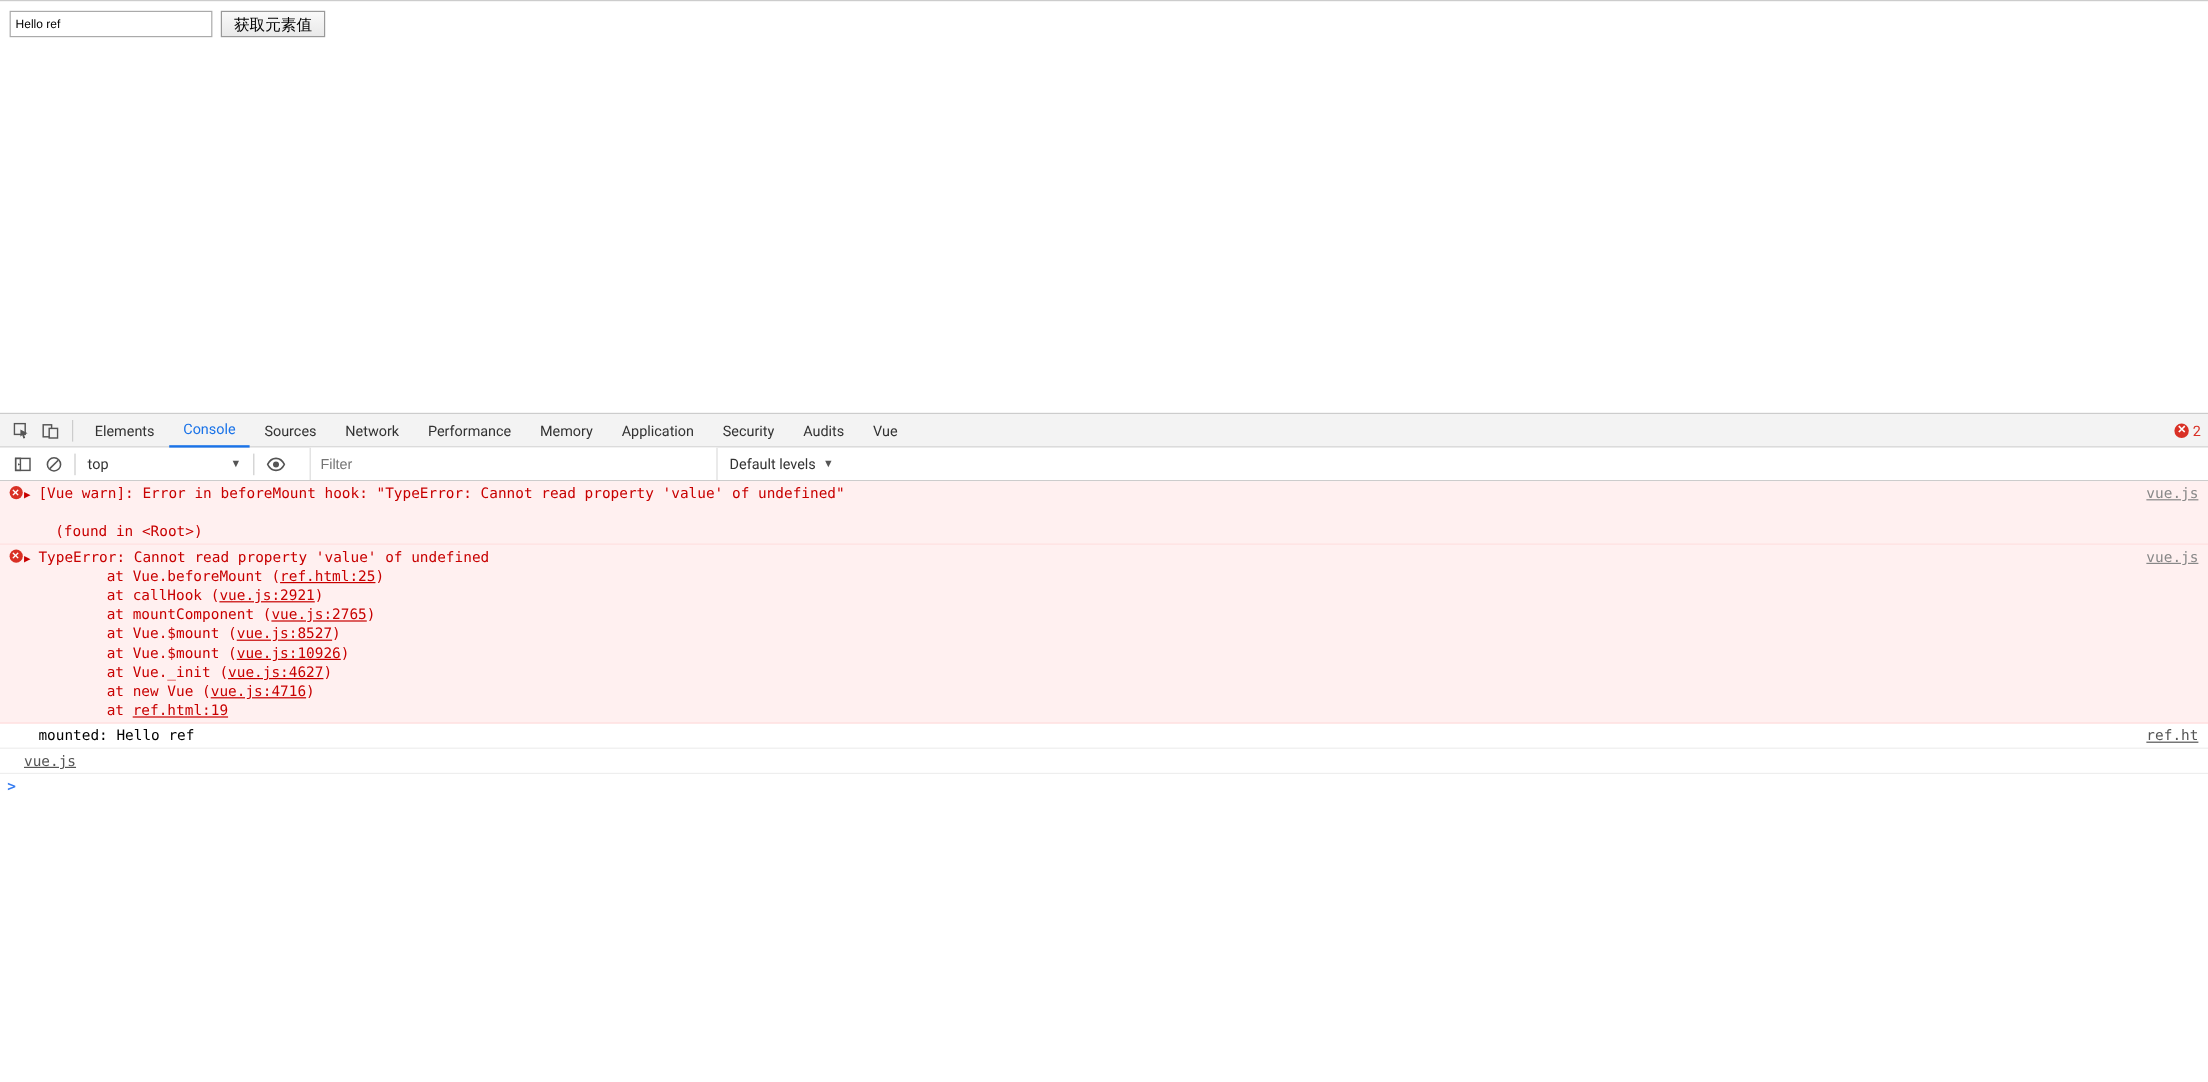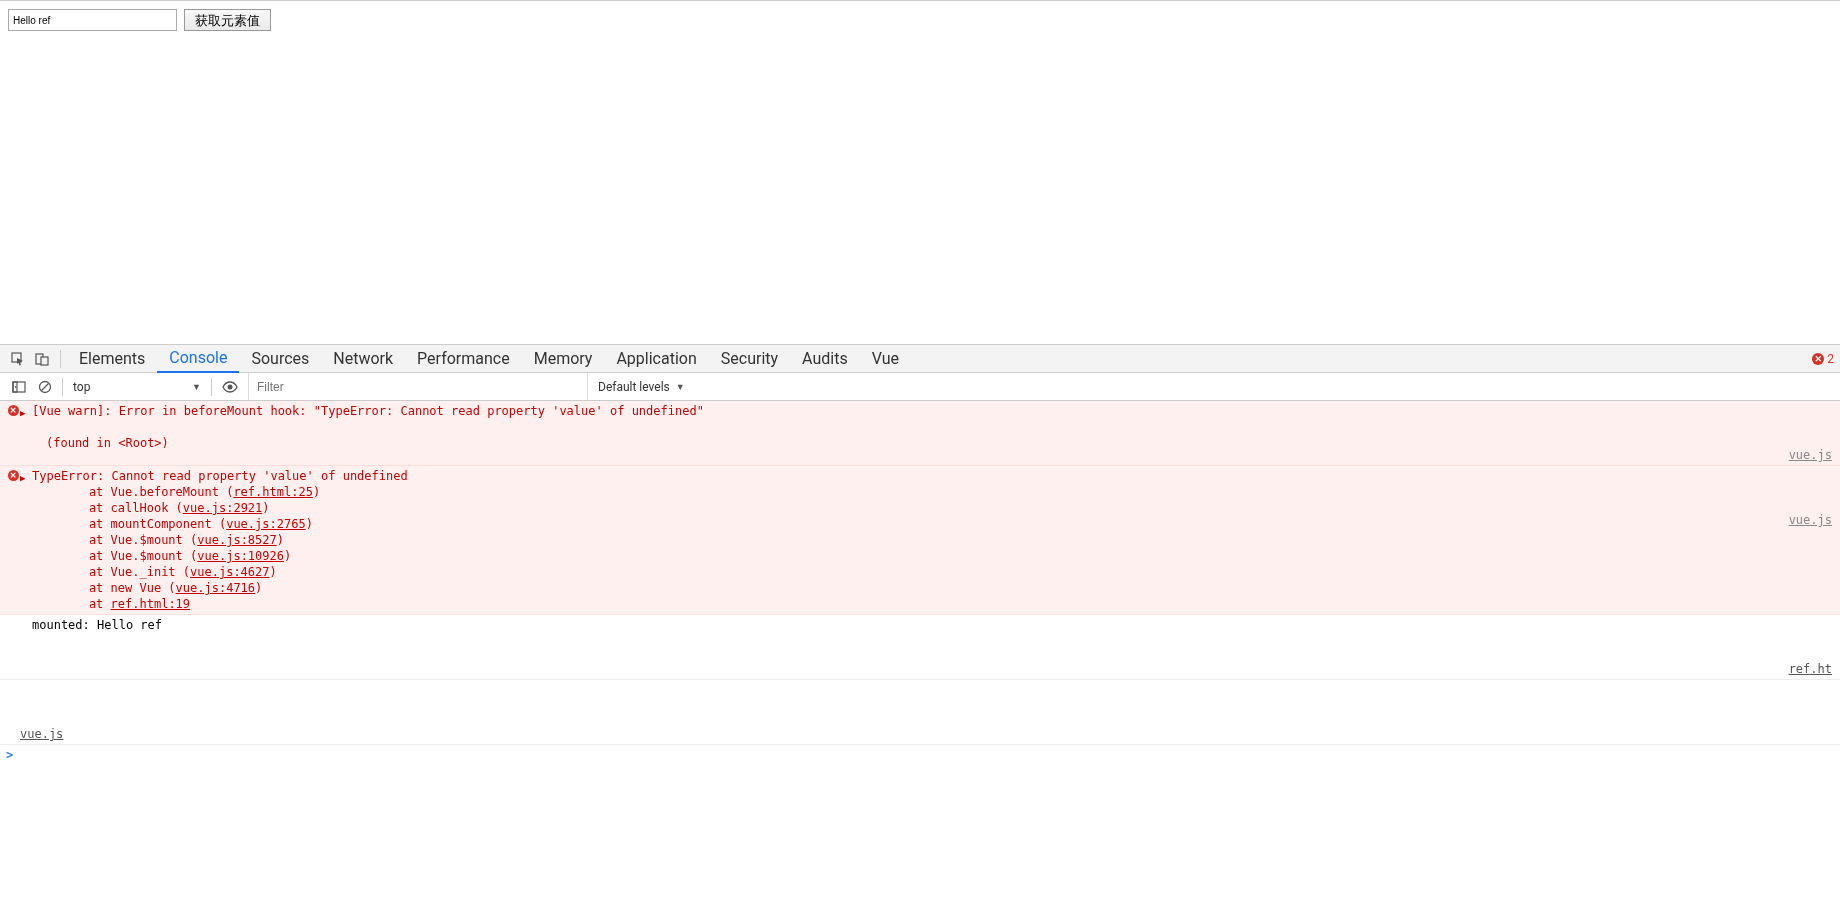--- a/index.html
+++ b/index.html
@@ -57,21 +57,21 @@
       width: 1px; height: 18px; background: #ccc;
       margin: 0 6px;
     }
     .dt-tab {
       padding: 0 12px;
       height: 28px;
       display: flex;
       align-items: center;
       color: #333;
       cursor: pointer;
-      font-size: 16px;
+      font-size: 12px;
     }
     .dt-tab.active {
       color: #1a73e8;
       border-bottom: 2px solid #1a73e8;
     }
     .dt-error-badge {
       margin-left: auto;
       margin-right: 6px;
       display: flex;
       align-items: center;
@@ -128,21 +128,21 @@
     }
     .filter-input {
       flex: 0 0 340px;
       border: none;
       border-left: 1px solid #ddd;
       border-right: 1px solid #ddd;
       height: 100%;
       padding: 0 8px;
       font-size: 12px;
       outline: none;
-      margin-left: 4px;
+      margin-left: 14px;
     }
     .levels-select {
       display: flex;
       align-items: center;
       padding: 0 10px;
       color: #333;
       cursor: pointer;
     }
     .levels-select .tri {
       margin-left: 6px;
@@ -195,21 +195,20 @@
       flex: 1;
       white-space: pre;
       padding-left: 2px;
     }
     .log-source {
       color: #555;
       text-decoration: underline;
       cursor: pointer;
       flex-shrink: 0;
       padding-right: 2px;
-      margin-top: 44px;
     }
     .log-row.error .log-source { color: #888; }
     .stack-line {
       padding-left: 28px;
     }
     .found-in {
       padding-left: 14px;
       margin-top: 32px;
     }
     .link { text-decoration: underline; cursor: pointer; }

